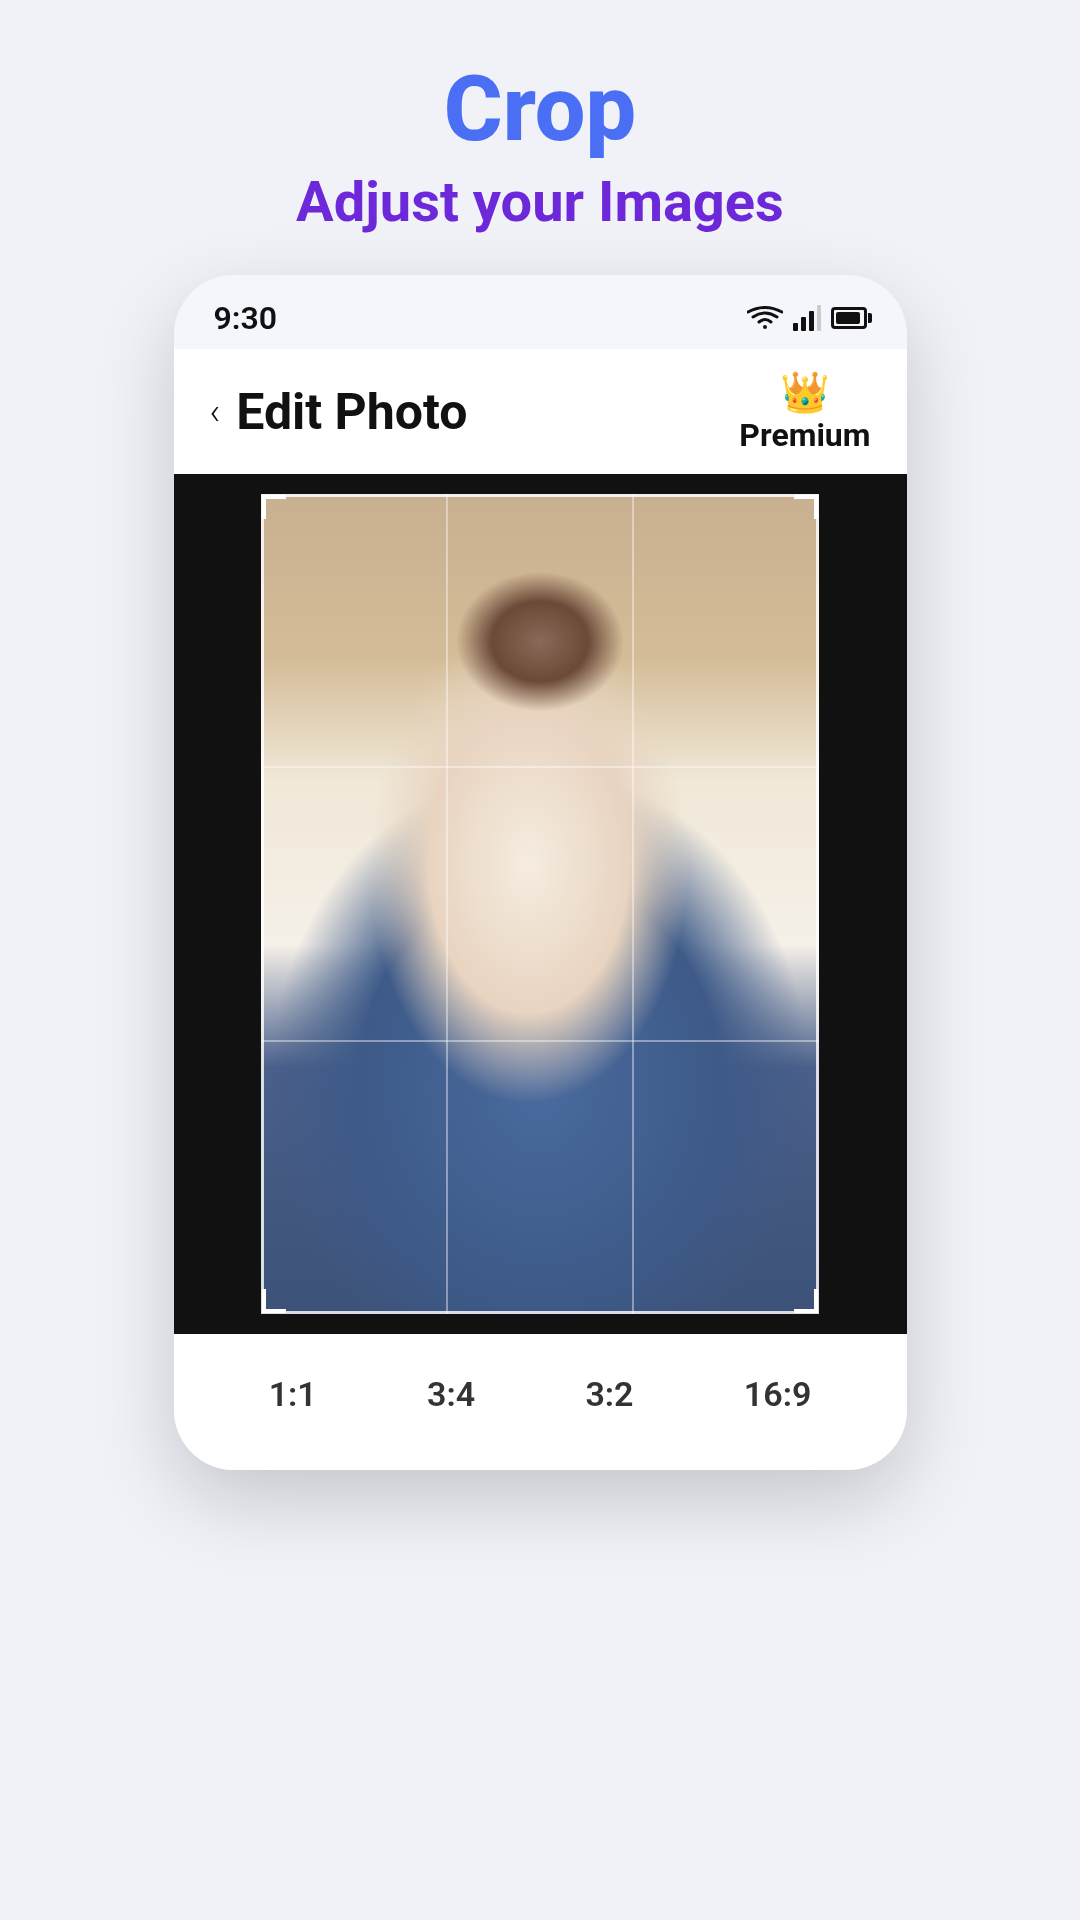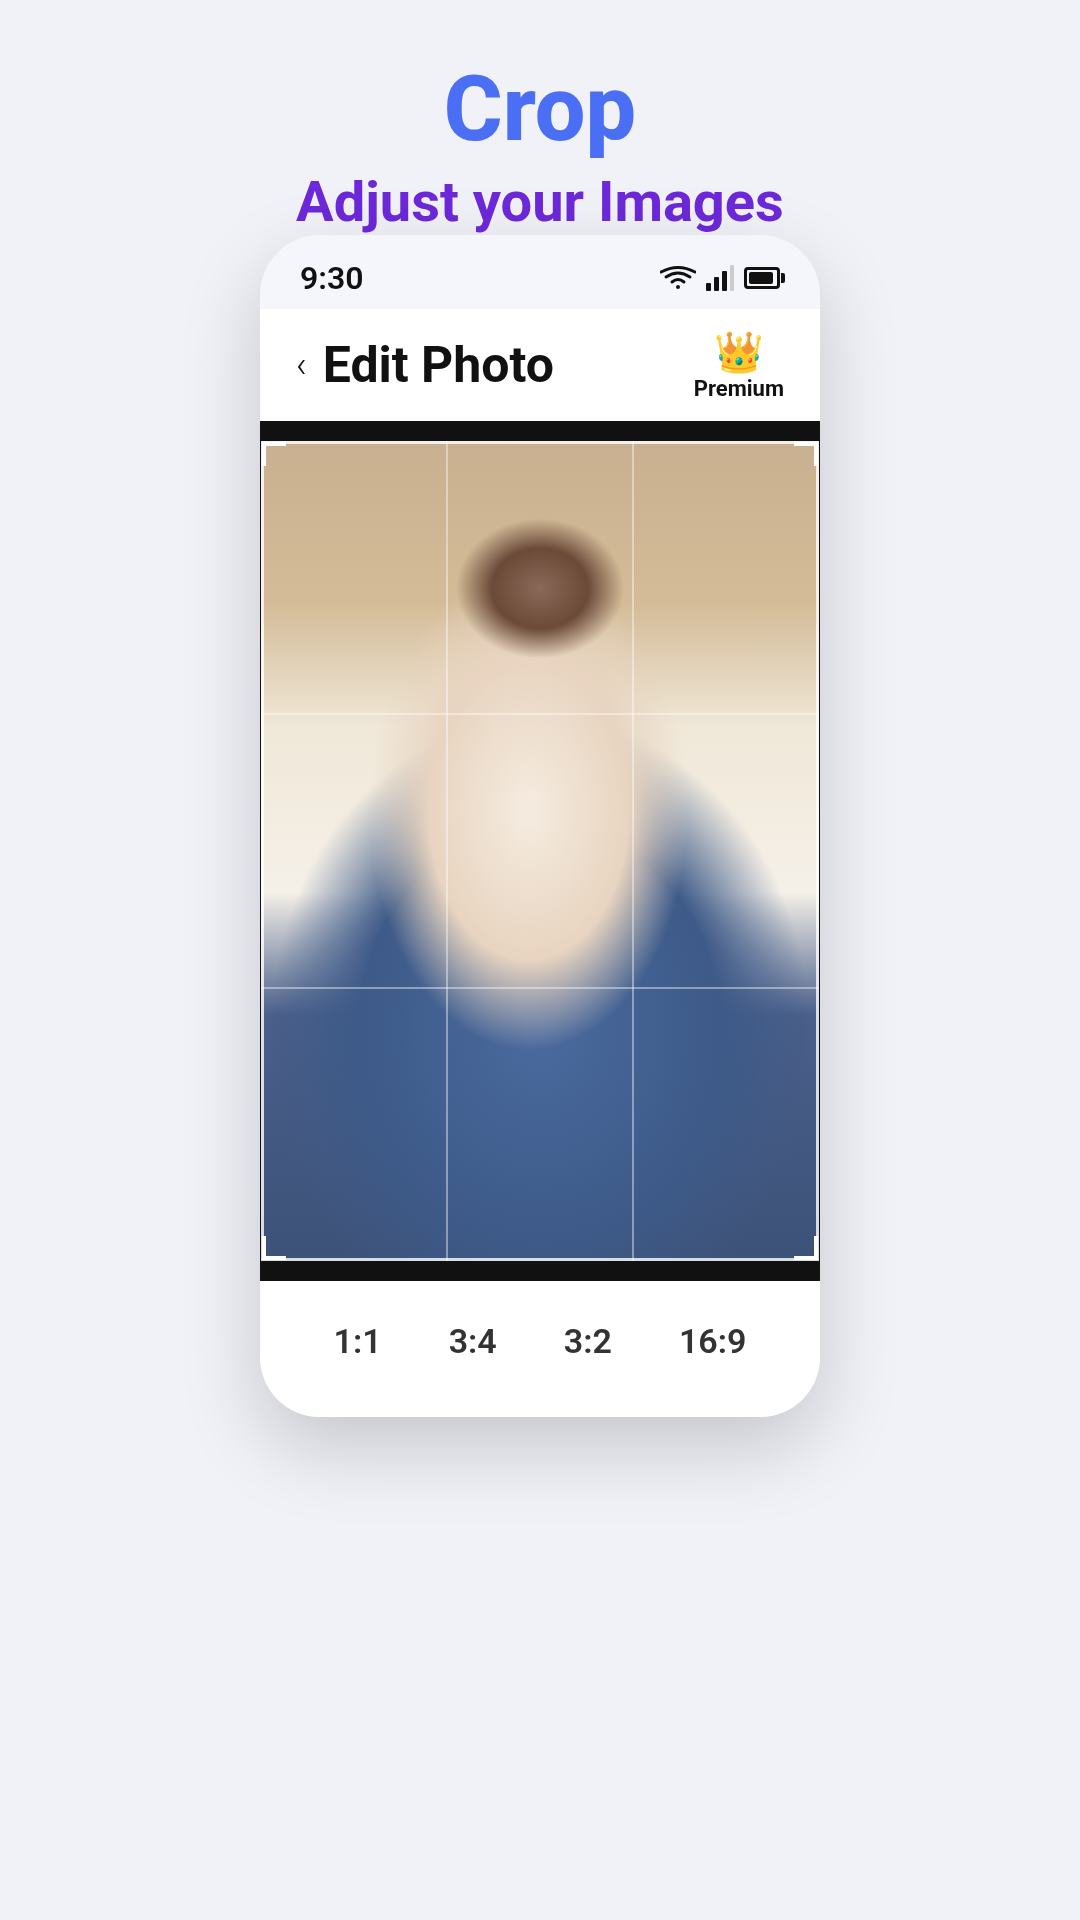--- a/index.html
+++ b/index.html
@@ -12,38 +12,39 @@
       flex-direction: column;
       align-items: center;
       justify-content: flex-start;
       font-family: -apple-system, BlinkMacSystemFont, 'Segoe UI', Roboto, sans-serif;
       overflow: hidden;
     }
 
     .page-header {
       text-align: center;
       margin-top: 60px;
+      margin-bottom: 40px;
     }
 
     .page-title {
       font-size: 90px;
       font-weight: 800;
       color: #4a6ff5;
       line-height: 1.1;
     }
 
     .page-subtitle {
       font-size: 56px;
       font-weight: 700;
       color: #6d28d9;
       margin-top: 10px;
     }
 
     .phone-shell {
-      width: 560px;
+      width: 733px;
       background: #eef0f8;
       border-radius: 60px;
       box-shadow: 0 30px 80px rgba(0,0,0,0.18);
       overflow: hidden;
       display: flex;
       flex-direction: column;
     }
 
     .status-bar {
       background: #f5f6fc;
@@ -141,21 +142,21 @@
       flex-direction: column;
       align-items: center;
       cursor: pointer;
     }
 
     .crown-icon {
       font-size: 40px;
     }
 
     .premium-label {
-      font-size: 22px;
+      font-size: 32px;
       font-weight: 700;
       color: #111;
     }
 
     .photo-area {
       background: #111;
       position: relative;
       width: 100%;
       height: 860px;
       display: flex;

